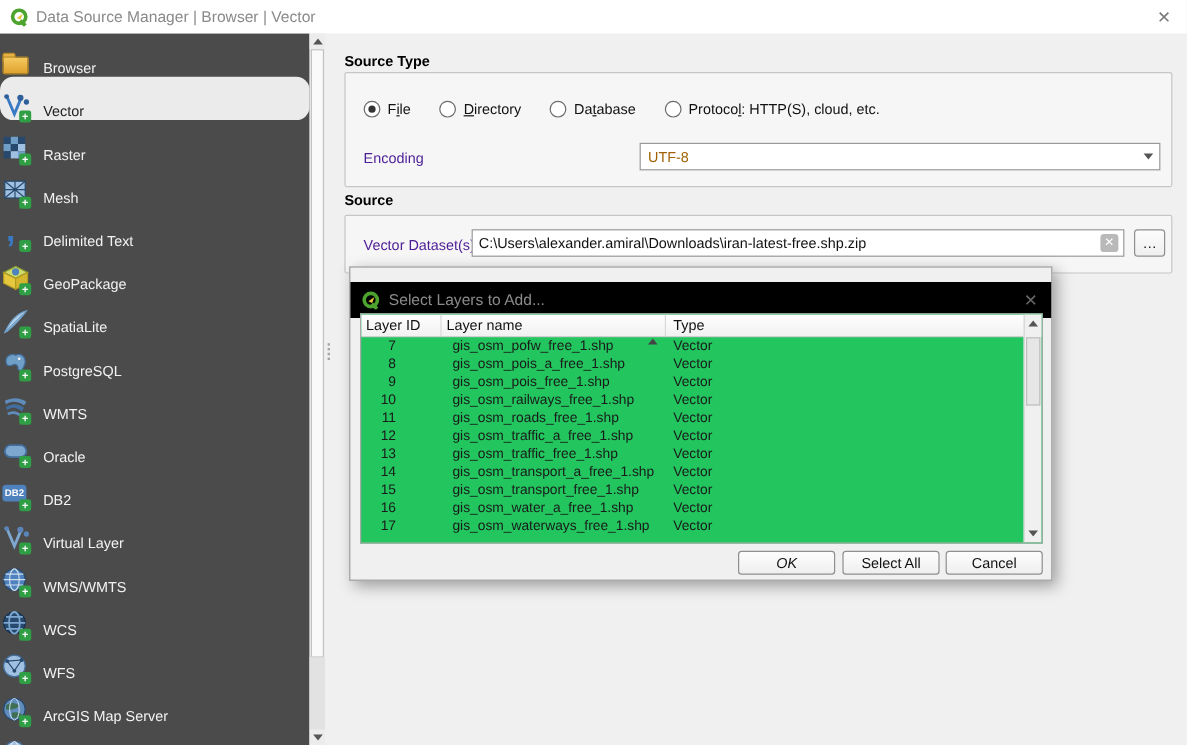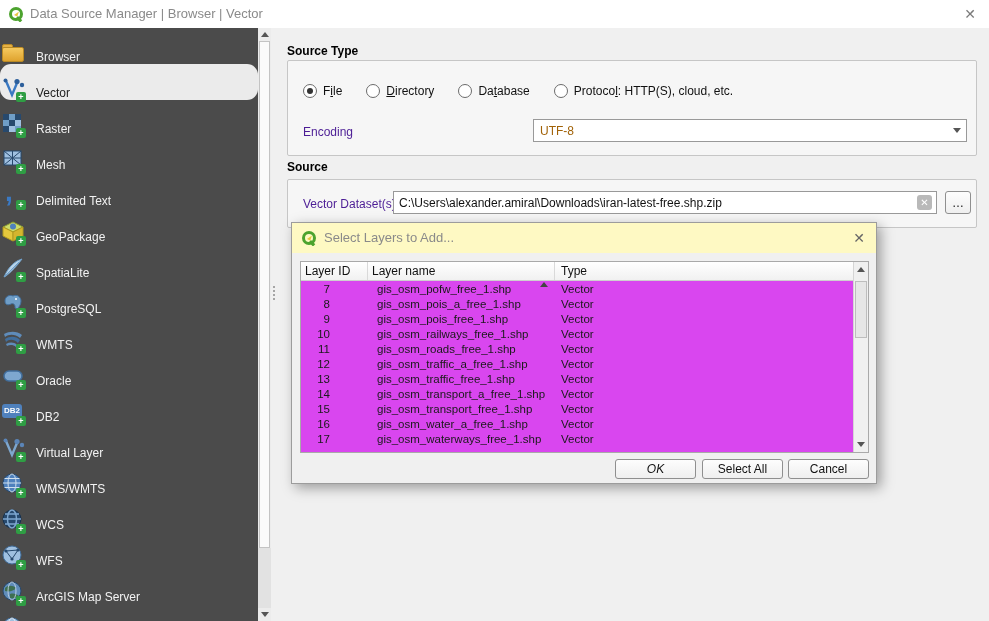--- a/index.html
+++ b/index.html
@@ -64,25 +64,25 @@
   .textbox input{width:100%;height:100%;border:1px solid #999;box-sizing:border-box;background:#fff;
                  font-family:"Liberation Sans",sans-serif;font-size:12px;color:#111;padding:0 24px 0 5px;}
   .clear-ic{position:absolute;right:5px;top:4px;width:15px;height:15px;background:#b9b9b9;border-radius:3px;
             color:#fff;font-size:10px;line-height:15px;text-align:center;}
   .btn{display:flex;align-items:center;justify-content:center;background:linear-gradient(#fdfdfd,#efefef);
        border:1px solid #8f8f8f;border-radius:3px;font-size:12px;color:#111;box-sizing:border-box;}
 
   
   .dialog{position:absolute;left:291px;top:222px;width:586px;height:262px;background:#f0f0f0;
           border:1px solid #9c9c9c;box-shadow:4px 4px 12px rgba(0,0,0,.35);box-sizing:border-box;}
-  .dlg-titlebar{position:absolute;left:0;top:0;width:100%;height:30px;background:#fef9c3;}
+  .dlg-titlebar{position:absolute;left:0;top:12px;width:100%;height:30px;background:#000000;}
   .dlg-title{position:absolute;left:32px;top:0;line-height:30px;font-size:13px;color:#8a8a8a;}
   .dlg-close{position:absolute;right:4px;top:1px;width:26px;height:28px;display:flex;align-items:center;
              justify-content:center;color:#666;font-size:14px;}
-  .layer-table{position:absolute;left:8px;top:38px;width:569px;height:192px;background:#d946ef;
+  .layer-table{position:absolute;left:8px;top:38px;width:569px;height:192px;background:#22c55e;
                border:1px solid #a9a9a9;box-sizing:border-box;overflow:hidden;}
   .thead{display:flex;height:18px;background:linear-gradient(#ffffff,#f1f1f1);
          border-bottom:1px solid #cfcfcf;font-size:12px;color:#111;}
   .th{display:flex;align-items:center;padding-left:4px;border-right:1px solid #d9d9d9;box-sizing:border-box;}
   .th-id{width:67px;}
   .th-name{width:187px;position:relative;}
   .th-type{flex:1;border-right:none;padding-left:6px;}
   .sort-ind{position:absolute;right:6px;top:6px;}
   .sort-ind .t{width:0;height:0;border-left:4px solid transparent;border-right:4px solid transparent;
                border-bottom:5px solid #444;}

